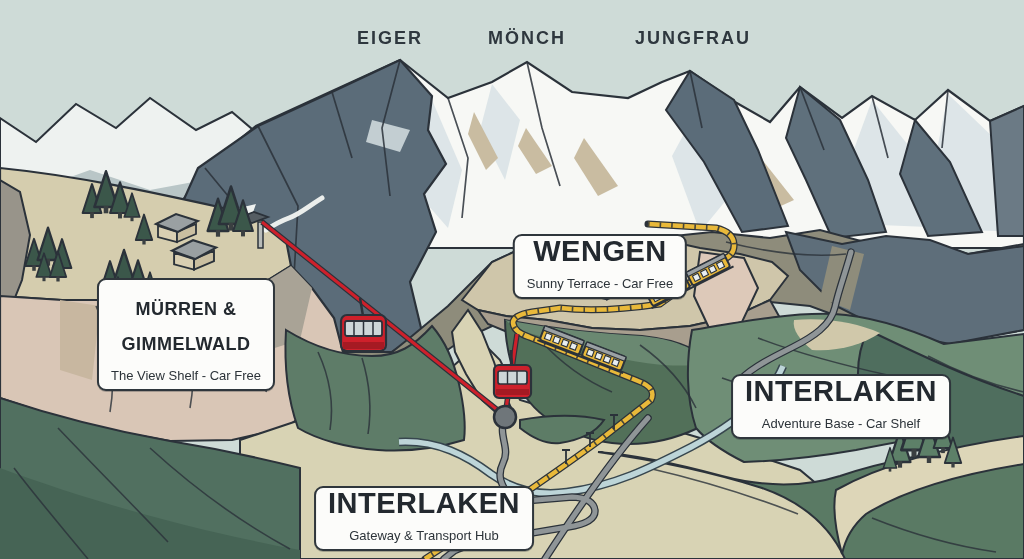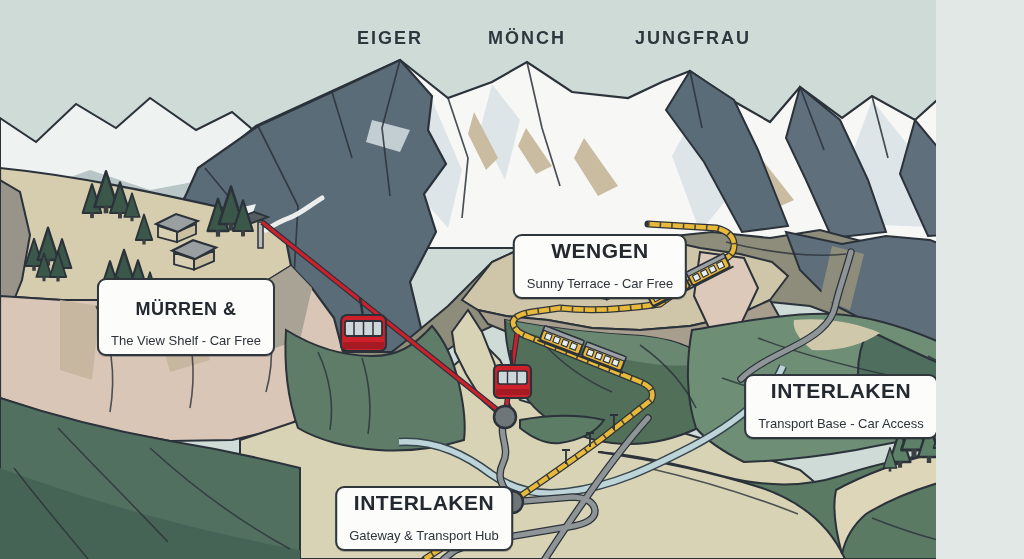--- a/index.html
+++ b/index.html
@@ -1,32 +1,32 @@
 <!DOCTYPE html>
 <html><head>
 <meta charset="utf-8">
 <style>
   html,body { margin:0; padding:0; background:#e2e8e5; }
   .stage {
-    position:relative; width:936px; height:559px; overflow:hidden;
+    position:relative; width:1024px; height:559px; overflow:hidden;
     font-family:"Liberation Sans", sans-serif; background:#f9a8d4;
   }
   .stage svg { position:absolute; left:0; top:0; }
   .peak-label {
     position:absolute; transform:translateX(-50%);
     font-weight:bold; font-size:18px; letter-spacing:2px; color:#2e373e;
     white-space:nowrap; top:28px;
   }
   .loc-box {
     position:absolute; transform:translateX(-50%);
     background:#fcfcfa; border:2.5px solid #2f363c; border-radius:9px;
     padding:4px 12px 6px; text-align:center; color:#23292f;
     width:max-content; box-shadow:0 1px 0 rgba(40,46,52,.3);
   }
-  .loc-title { font-weight:bold; font-size:21px; line-height:22px; letter-spacing:.5px; white-space:nowrap; }
+  .loc-title { font-weight:bold; font-size:29px; line-height:22px; letter-spacing:.5px; white-space:nowrap; }
   .loc-title.small { font-size:18px; line-height:19px;margin-top:16px; }
   .loc-sub { font-size:13px; line-height:15px; margin-top:14px; color:#2c3339; white-space:nowrap; }
 </style>
 </head>
 <body>
 
 <div class="stage">
 <svg width="1024" height="559" viewBox="0 0 1024 559">
   <defs>
     <g id="tree">
@@ -284,31 +284,32 @@
     <path d="M0,14 L20,4 L42,11 L22,22 Z" fill="#8e9496" stroke="#2b323a" stroke-width="2"></path>
   </g>
 </svg>
 
   <div class="peak-label" style="left:390px">EIGER</div>
   <div class="peak-label" style="left:527px">MÖNCH</div>
   <div class="peak-label" style="left:693px">JUNGFRAU</div>
 
   <div class="loc-box" style="left:186px; top:278px">
     <div class="loc-title small">MÜRREN &amp;</div>
+    <div class="loc-title small">GIMMELWALD</div>
     <div class="loc-sub">The View Shelf - Car Free</div>
   </div>
 
   <div class="loc-box" style="left:600px; top:234px">
     <div class="loc-title">WENGEN</div>
     <div class="loc-sub">Sunny Terrace - Car Free</div>
   </div>
 
 
   <div class="loc-box" style="left:841px; top:374px">
     <div class="loc-title">INTERLAKEN</div>
-    <div class="loc-sub">Transport Base - Car Access</div>
+    <div class="loc-sub">Adventure Base - Car Shelf</div>
   </div>
 
   <div class="loc-box" style="left:424px; top:486px">
     <div class="loc-title">INTERLAKEN</div>
     <div class="loc-sub">Gateway &amp; Transport Hub</div>
   </div>
 </div>
 
 </body></html>

